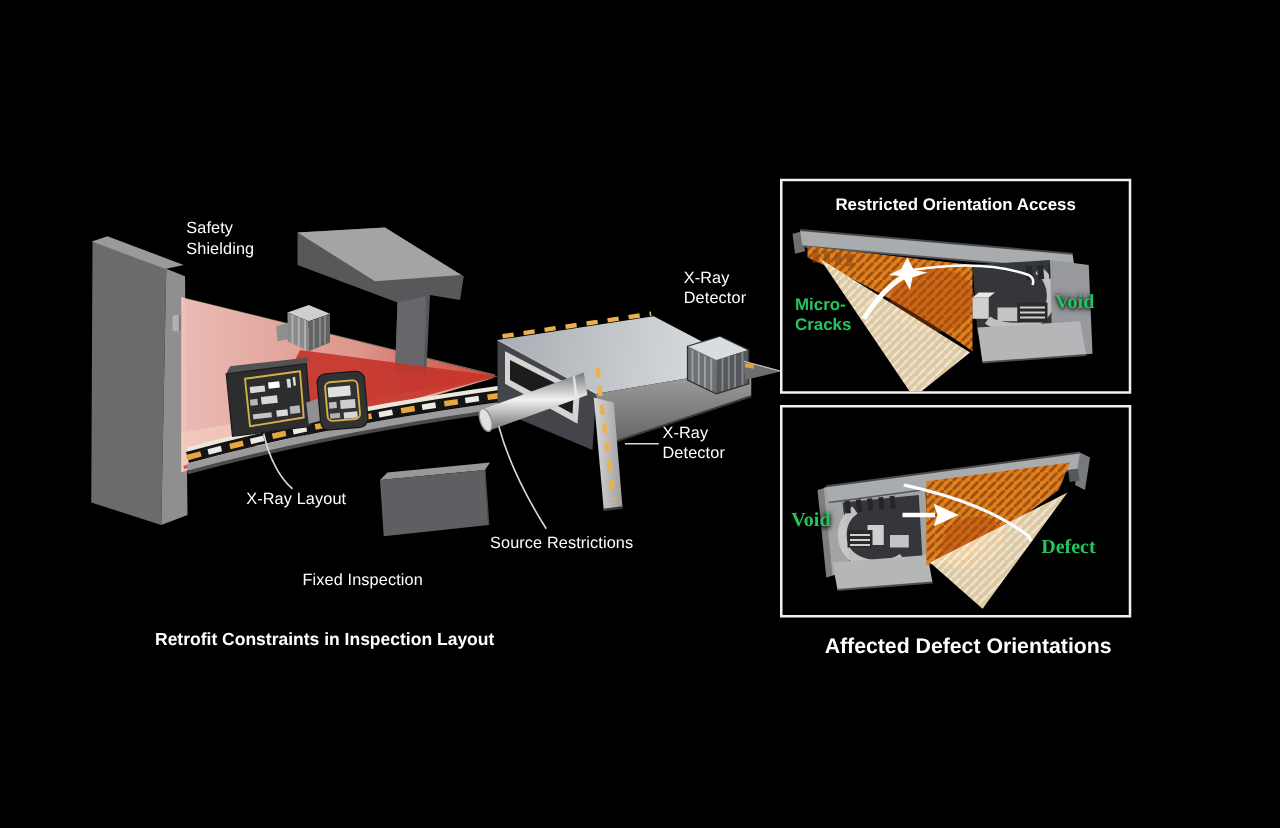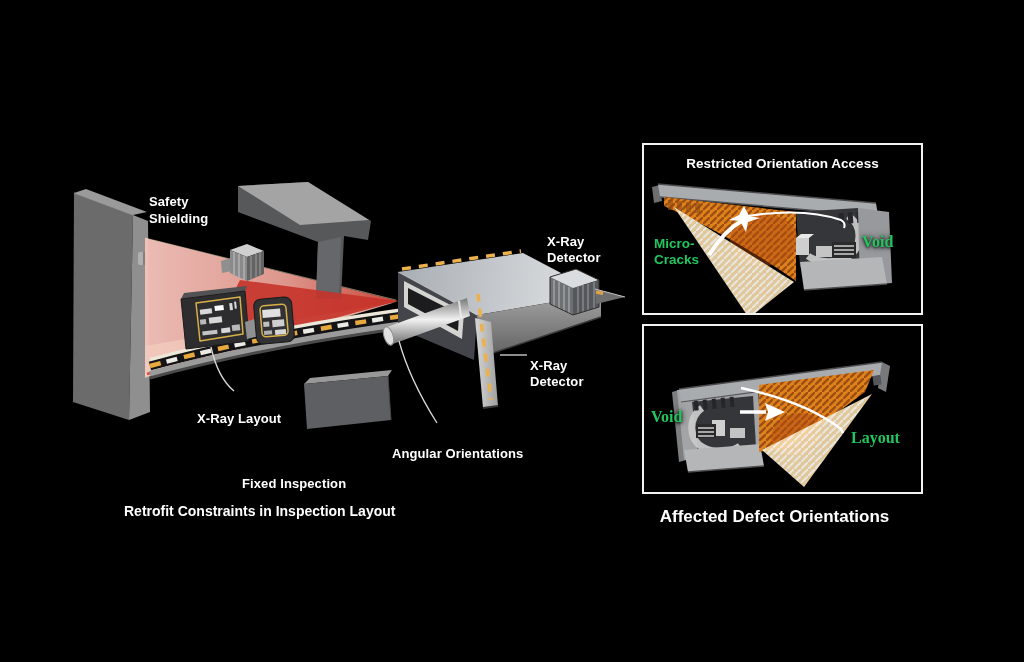--- a/index.html
+++ b/index.html
@@ -1,24 +1,24 @@
 <!DOCTYPE html>
 <html><head>
 <meta charset="utf-8">
 <style>
   html,body{margin:0;padding:0;background:#000;}
   #stage{position:relative;width:1024px;height:662px;background:#000;overflow:hidden;
          font-family:"Liberation Sans",sans-serif;}
   svg{display:block;}
   .abs{position:absolute;}
-  .label{position:absolute;color:#fff;font-weight:700;font-size:13px;line-height:15.5px;
-         white-space:pre-line;letter-spacing:.1px;margin-top:20px;}
+  .label{position:absolute;color:#fff;font-weight:400;font-size:13px;line-height:15.5px;
+         white-space:pre-line;letter-spacing:.1px;}
   .lh17{line-height:17px;}
   .main-title{position:absolute;left:124px;top:503px;color:#fff;font-weight:700;font-size:14px;}
-  .panel{position:absolute;left:642px;width:281px;border:2px solid #f2f2f2;background:#000;
+  .panel{position:absolute;left:624px;width:281px;border:2px solid #f2f2f2;background:#000;
          box-sizing:border-box;}
   .panel-title{position:absolute;left:0;right:0;text-align:center;color:#fff;font-weight:700;
          font-size:13.5px;}
   .panel-label{position:absolute;color:#22c55e;font-weight:700;font-size:13.5px;white-space:pre-line;
          line-height:16px;text-shadow:0 1px 3px rgba(0,0,0,.95),0 0 6px rgba(0,0,0,.8);}
   .big{font-size:16px;font-family:Liberation Serif, serif;}
   .caption{position:absolute;left:634px;top:507px;width:281px;text-align:center;color:#fff;
          font-weight:700;font-size:17px;}
 </style>
 </head>
@@ -171,21 +171,21 @@
     </g>
   </svg>
 
   <div class="label lh17" style="left:149px;top:173px">Safety
 Shielding</div>
   <div class="label" style="left:547px;top:214px">X-Ray
 Detector</div>
   <div class="label" style="left:530px;top:338px">X-Ray
 Detector</div>
   <div class="label" style="left:197px;top:391px">X-Ray Layout</div>
-  <div class="label" style="left:392px;top:426px">Angular Orientations</div>
+  <div class="label" style="left:392px;top:426px">Source Restrictions</div>
   <div class="label" style="left:242px;top:456px">Fixed Inspection</div>
   <div class="main-title">Retrofit Constraints in Inspection Layout</div>
 
   <div class="panel" style="top:143px;height:172px">
     <svg class="abs" style="left:0;top:0" width="277" height="168" viewBox="648 145 277 168">
       <defs>
         <pattern id="hOr1" width="7" height="7" patternUnits="userSpaceOnUse">
           <rect width="7" height="7" fill="#e0821c"></rect>
           <path d="M0,7 L7,0" stroke="#9c4e12" stroke-width="2.3"></path>
         </pattern>
@@ -280,17 +280,17 @@
         <ellipse cx="800" cy="434" rx="26" ry="20" fill="#b44b10" opacity=".5" transform="rotate(-25 800 434)"></ellipse>
         <polygon points="766,450 876,394 808,487" fill="url(#hTan2)" opacity=".92"></polygon>
       </g>
       <g>
         <path d="M744,412 L770,412" stroke="#fff" stroke-width="3.5" fill="none"></path>
         <polygon points="769,403 789,412 769,421 772,412" fill="#fff"></polygon>
         <path d="M745,388 C792,398 823,412 845,429 l2,4" stroke="#fff" stroke-width="2.5" fill="none"></path>
       </g>
     </svg>
     <div class="panel-label big" style="left:7px;top:83px">Void</div>
-    <div class="panel-label big" style="left:207px;top:104px">Layout</div>
+    <div class="panel-label big" style="left:207px;top:104px">Defect</div>
   </div>
 
   <div class="caption">Affected Defect Orientations</div>
 </div>
 
 </body></html>

